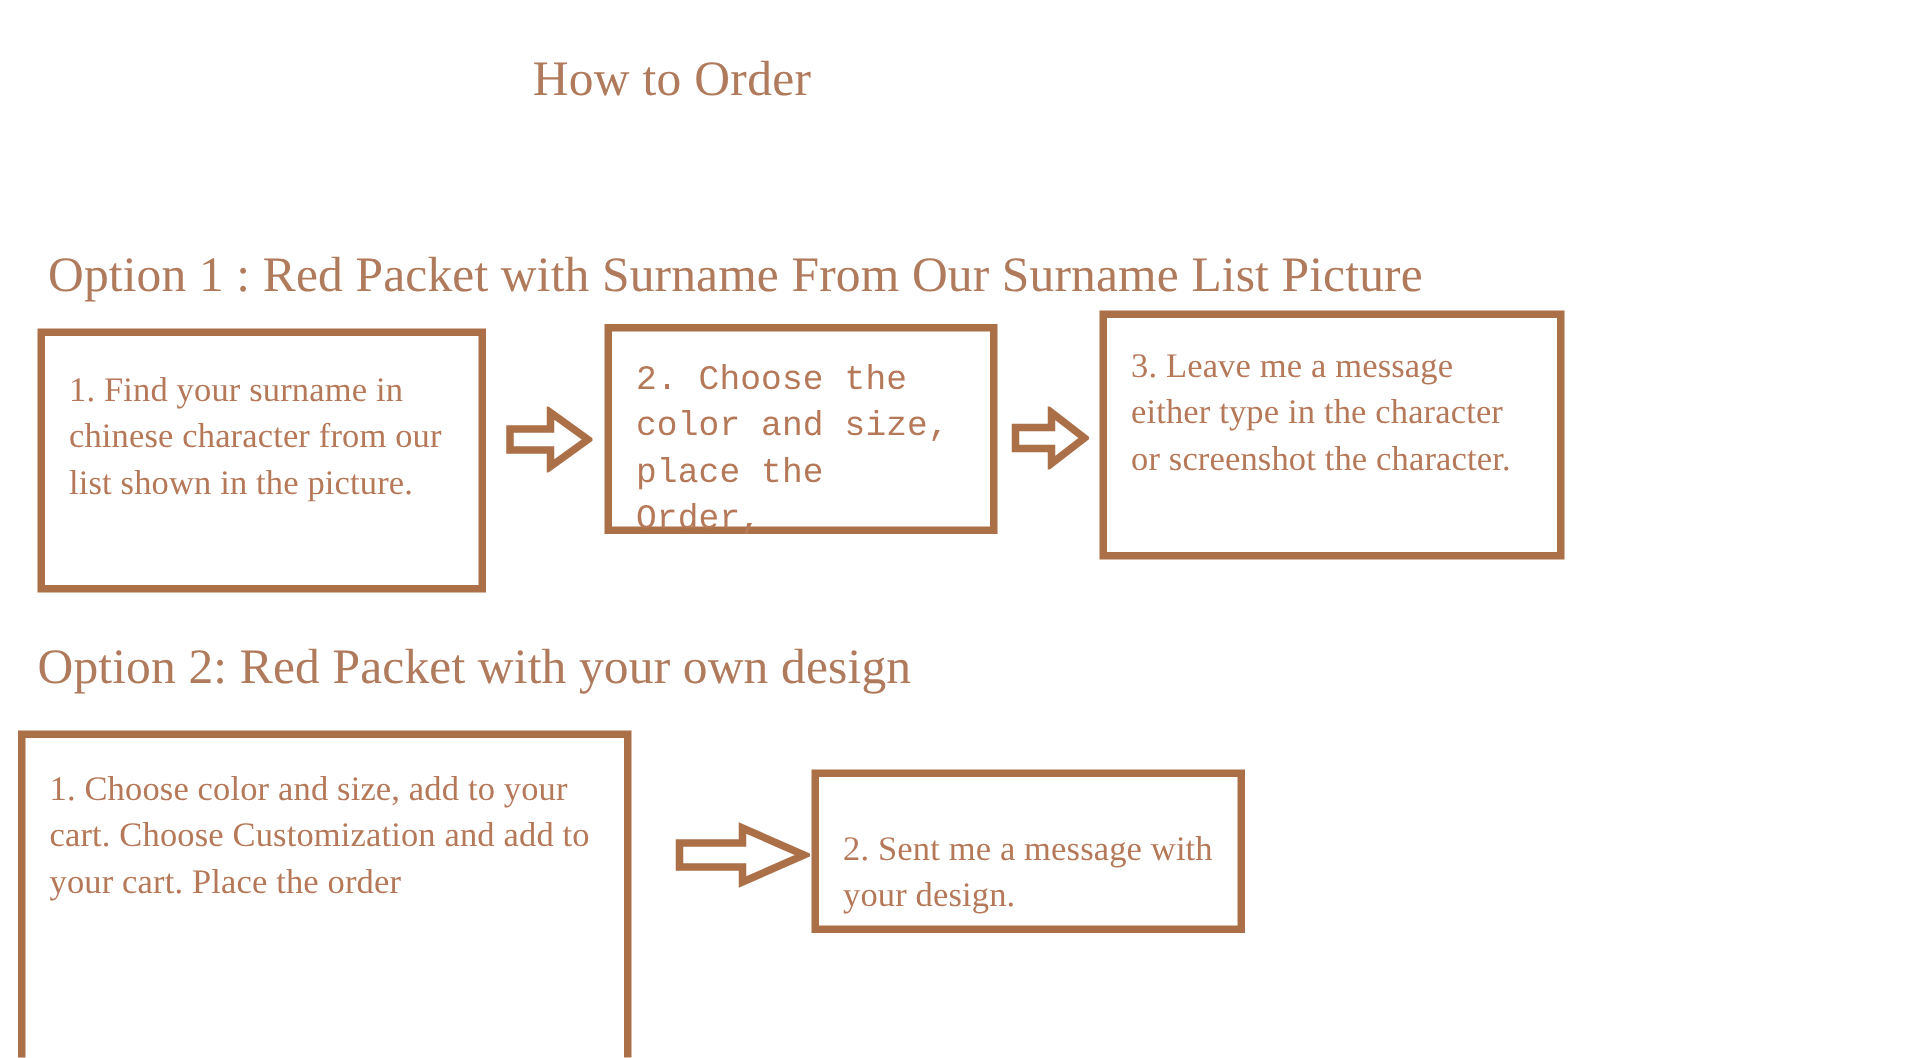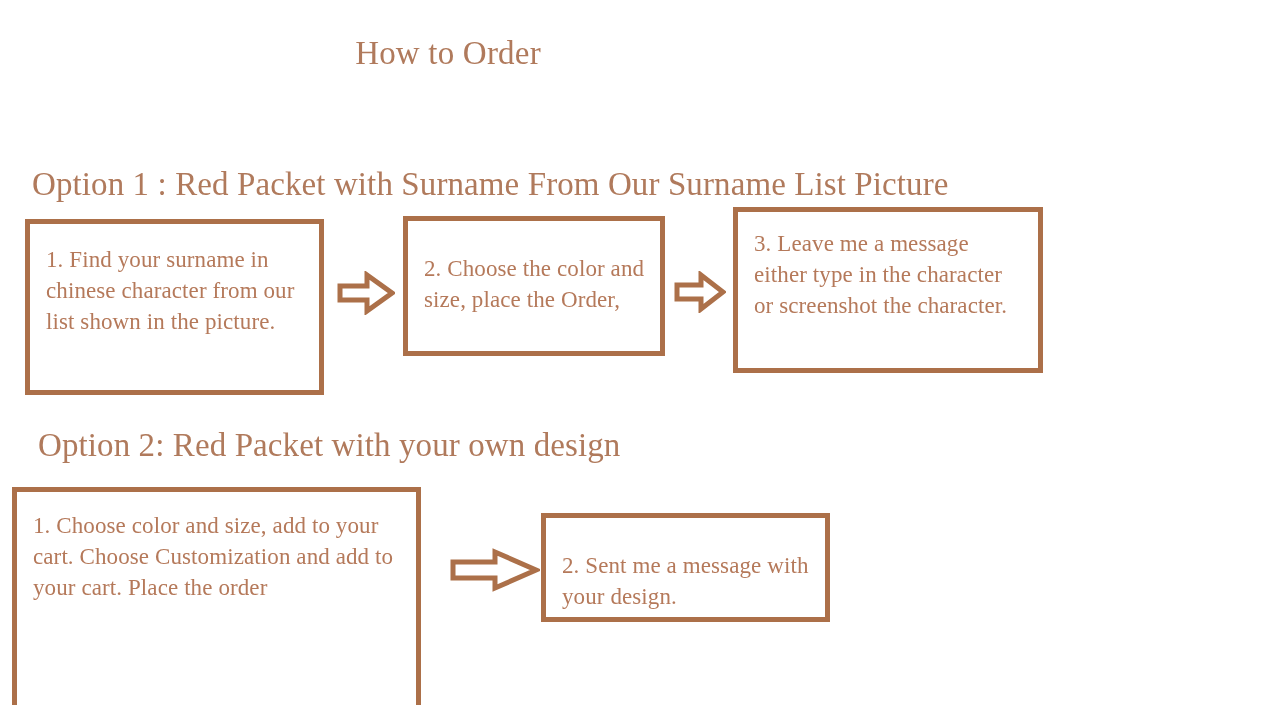--- a/index.html
+++ b/index.html
@@ -39,39 +39,39 @@
 
   .section-heading {
     position: absolute;
     font-size: 33px;
     line-height: 40px;
     color: #b07a5c;
     white-space: nowrap;
     letter-spacing: 0.1px;
   }
   .heading-opt1 { left: 32px; top: 119px; margin-top: 45px; }
-  .heading-opt2 { left: 38px; top: 425px; }
+  .heading-opt2 { left: 25px; top: 425px; }
 
   
   .flow-box {
     position: absolute;
     box-sizing: border-box;
     border: 5px solid #ac7049;
     background: #ffffff;
     color: #b5795a;
     font-size: 23px;
     line-height: 31px;
     padding: 14px 14px 10px 16px;
     letter-spacing: 0.1px;
   }
   .flow-box .txt { display: block; white-space: pre-line; }
 
   
   .box-1-1 { left: 25px;  top: 196px; width: 299px; height: 176px; padding-top: 20px; margin-top: 23px; }
-  .box-1-2 { left: 403px; top: 216px; width: 262px; height: 140px; padding-top: 32px; }
+  .box-1-2 { left: 403px; top: 216px; width: 262px; height: 140px; padding-top: 17px; font-family: Liberation Mono, monospace; }
   .box-1-3 { left: 733px; top: 207px; width: 310px; height: 166px; padding-top: 16px; }
 
   
   .box-2-1 { left: 12px;  top: 487px; width: 409px; height: 229px; padding-top: 18px; }
   .box-2-2 { left: 541px; top: 513px; width: 289px; height: 109px; padding-top: 32px; }
 
   
   .arrow {
     position: absolute;
     display: block;

